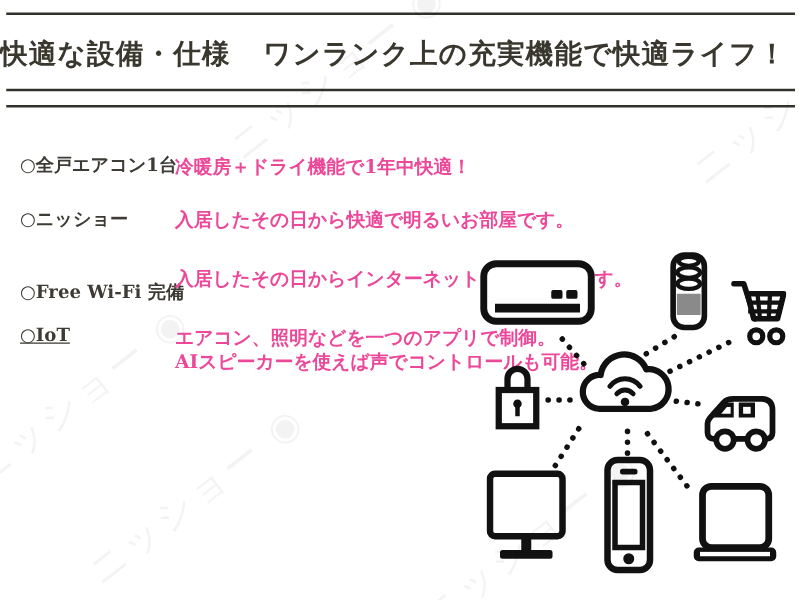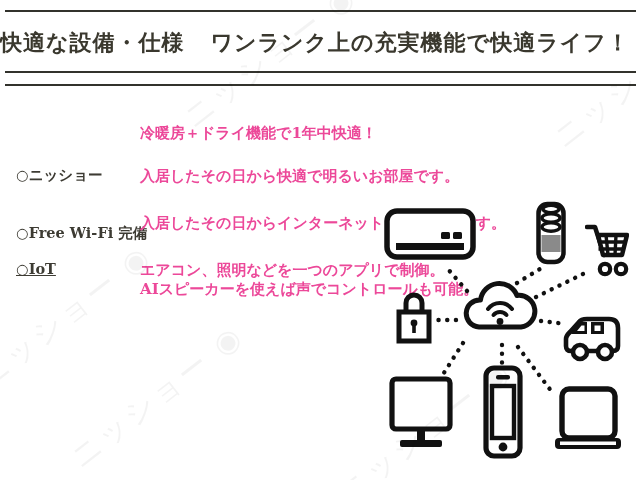--- a/index.html
+++ b/index.html
@@ -36,20 +36,21 @@
 <div id="frame">
 
   <div class="hline thin" style="top:10px;"></div>
   <div class="hline" style="top:71px;"></div>
   <div class="hline" style="top:84px;"></div>
 
   <div id="title">
     <span class="t1">快適な設備・仕様</span><span class="t2">ワンランク上の充実機能で快適ライフ！</span>
   </div>
 
+  <div class="feature-label" style="top:123px;">○全戸エアコン1台</div>
   <div class="feature-desc" style="top:124px;">冷暖房＋ドライ機能で1年中快適！</div>
 
   <div class="feature-label" style="top:166px;">○ニッショー</div>
   <div class="feature-desc" style="top:167px;">入居したその日から快適で明るいお部屋です。</div>
 
   <div class="feature-label" style="top:224px;">○Free Wi-Fi 完備</div>
   <div class="feature-desc" style="top:214px;">入居したその日からインターネットを利用できます。</div>
 
   <div class="feature-label" style="top:260px;text-decoration:underline;">○IoT</div>
   <div class="feature-desc" style="top:261px;">

